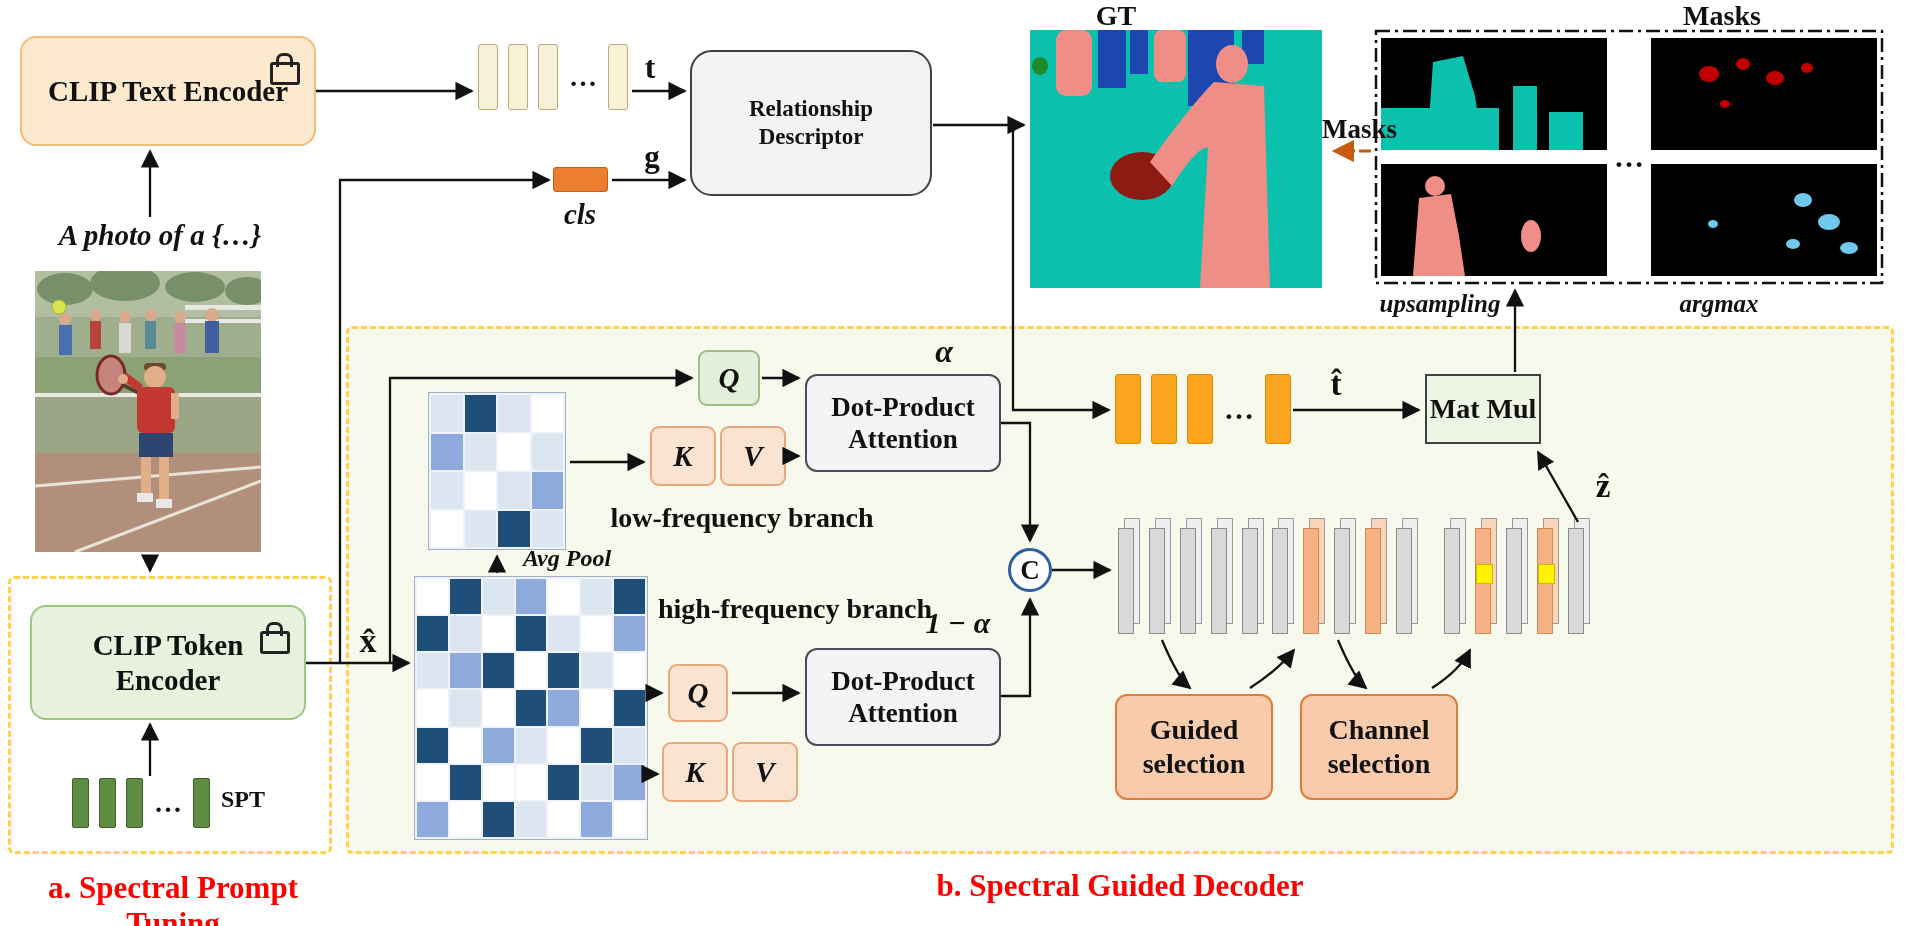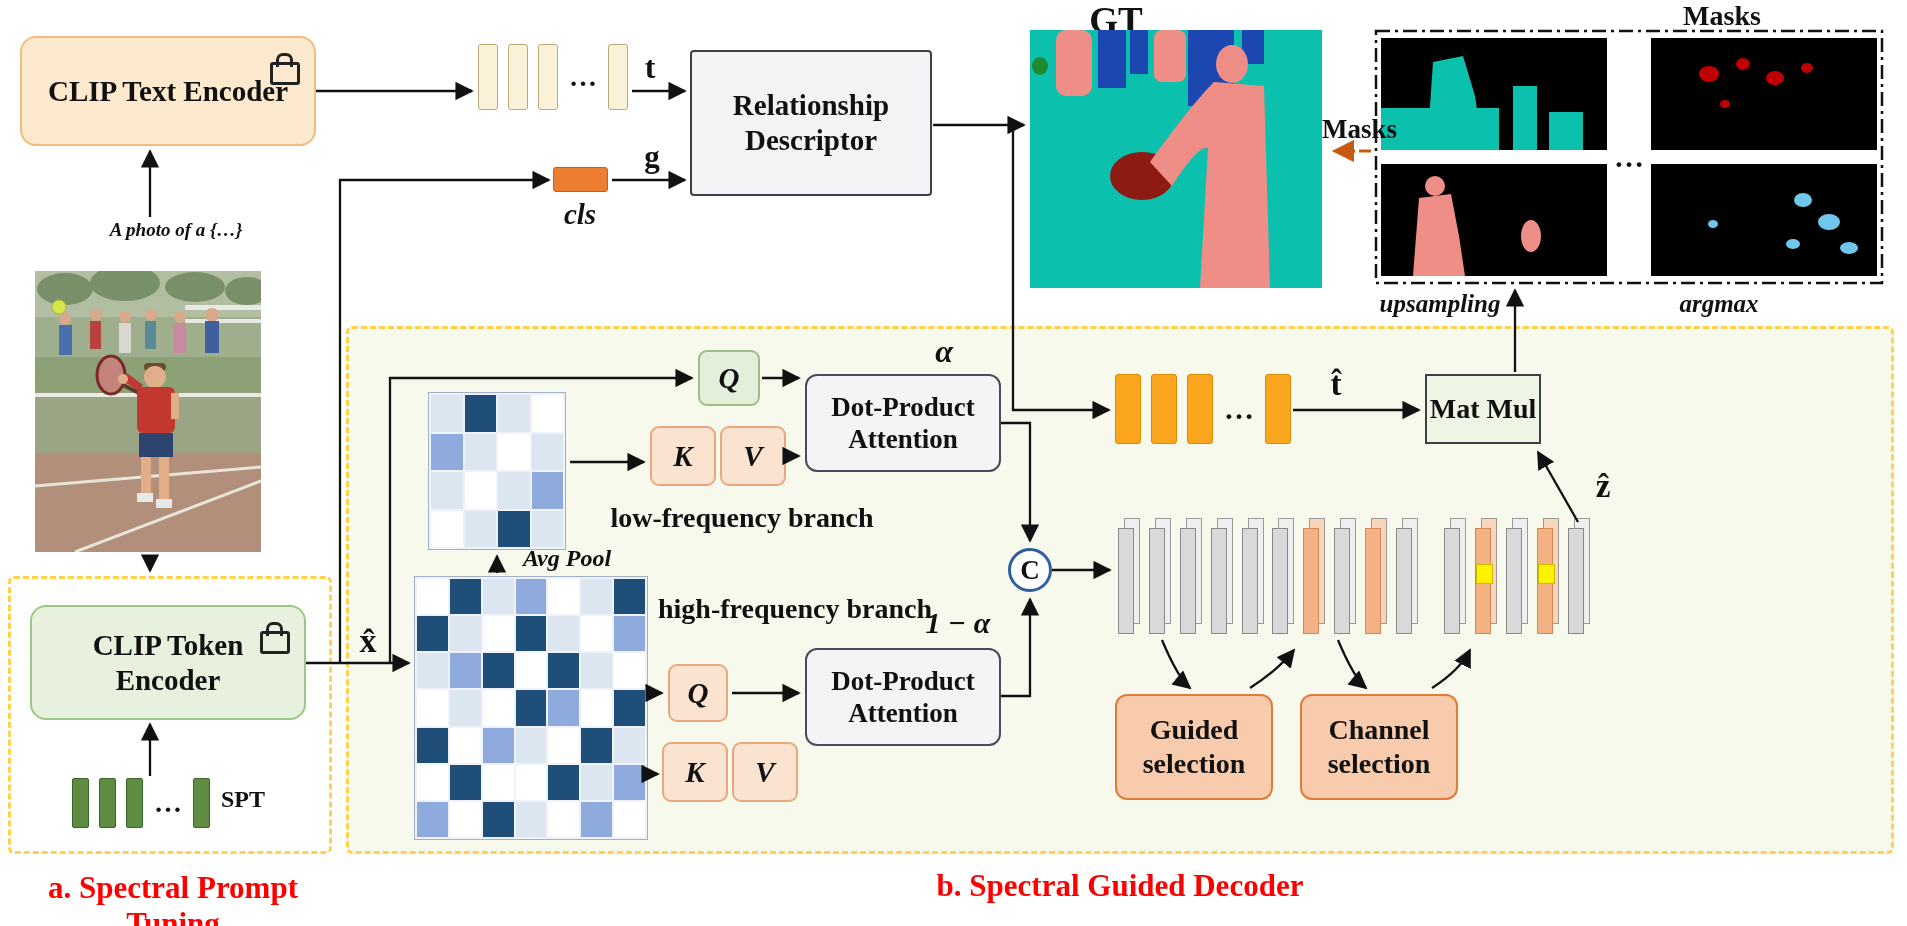--- a/index.html
+++ b/index.html
@@ -5,21 +5,21 @@
   body{margin:0}
   .stage{position:relative;width:1907px;height:926px;background:#ffffff;overflow:hidden;
          font-family:"Liberation Serif","DejaVu Serif",serif;color:#111}
   .abs{position:absolute}
   .lbl{position:absolute;font-weight:bold;text-align:center;line-height:1.12}
   .it{font-style:italic}
   .box{position:absolute;display:flex;flex-direction:column;align-items:center;justify-content:center;
        font-weight:bold;text-align:center;line-height:1.2;box-sizing:border-box}
   .enc-text{background:#FDE9CD;border:2.5px solid #F0BE7C;border-radius:16px;font-size:29px}
   .enc-img{background:#E7F1DE;border:2.5px solid #9CC884;border-radius:16px;font-size:29px}
-  .rd{background:#F3F3F5;border:2.5px solid #3F3F46;border-radius:4px;font-size:29px}
+  .rd{background:#F3F3F5;border:2.5px solid #3F3F46;border-radius:22px;font-size:23px}
   .dpa{background:#F4F4F7;border:2.5px solid #4A4A5A;border-radius:12px;font-size:27px}
   .qgreen{background:#E2EFDA;border:2px solid #9FBE87;border-radius:9px;font-size:29px}
   .qpeach{background:#FBE3D2;border:2px solid #E8A87E;border-radius:9px;font-size:29px}
   .matmul{background:#EFF5E4;border:2px solid #3F3F46;border-radius:0;font-size:28px}
   .sel{background:#F8CBAD;border:2.5px solid #E07C39;border-radius:12px;font-size:28px}
   .concat{background:#fff;border:3px solid #2E5FA3;border-radius:50%;font-size:27px}
   .dashbox{position:absolute;border:3.5px dashed #FFD24A;border-radius:6px;box-sizing:border-box}
   .decoderbox{background:#F7F9EC}
   .caption{position:absolute;color:#FF0000;font-size:31px;font-weight:bold;text-align:center}
   .tokrow{position:absolute;display:flex;align-items:flex-end;gap:10px}
@@ -66,21 +66,21 @@
 
   <div class="box rd" style="left:690px;top:50px;width:242px;height:146px">
     <span>Relationship</span>
     <span>Descriptor</span>
   </div>
 
   <div class="clsbar" style="left:553px;top:167px"></div>
   <div class="lbl" style="left:634px;top:140px;width:36px;font-size:31px">g</div>
   <div class="lbl it" style="left:542px;top:198px;width:76px;font-size:29px">cls</div>
 
-  <div class="lbl it" style="left:41px;top:219px;width:270px;font-size:19px">A photo of a {…}</div>
+  <div class="lbl it" style="left:25px;top:219px;width:270px;font-size:29px">A photo of a {…}</div>
 
   <svg class="abs" style="left:35px;top:271px" width="226" height="281" viewBox="0 0 226 281">
     <rect width="226" height="281" fill="#9FAE8C"></rect>
     <rect width="226" height="46" fill="#B2BEA2"></rect>
     <ellipse cx="30" cy="18" rx="28" ry="16" fill="#78906A"></ellipse>
       <ellipse cx="90" cy="12" rx="35" ry="18" fill="#78906A"></ellipse>
     <ellipse cx="160" cy="16" rx="30" ry="15" fill="#78906A"></ellipse>
       <ellipse cx="212" cy="20" rx="22" ry="14" fill="#78906A"></ellipse>
     <rect x="150" y="34" width="76" height="5" fill="#E6E8E2"></rect>
       <rect x="150" y="48" width="76" height="4" fill="#E6E8E2"></rect>
@@ -294,21 +294,21 @@
     <span>selection</span>
   </div>
   <div class="box sel" style="left:1300px;top:694px;width:158px;height:106px">
     <span>Channel</span>
     <span>selection</span>
   </div>
 
 
   <div class="caption" style="left:905px;top:868px;width:430px">b. Spectral Guided  Decoder</div>
 
-  <div class="lbl" style="left:1084px;top:0px;width:64px;font-size:37px">GT</div>
+  <div class="lbl" style="left:1084px;top:0px;width:64px;font-size:28px">GT</div>
   <svg class="abs" style="left:1030px;top:30px" width="292" height="258" viewBox="0 0 292 258">
     <rect width="292" height="258" fill="#0BC0AC"></rect>
     <rect x="26" width="36" height="66" rx="10" fill="#EE8E86"></rect>
     <rect x="68" width="28" height="58" fill="#1C46B0"></rect>
     <rect x="100" width="18" height="44" fill="#1C46B0"></rect>
     <rect x="124" width="32" height="52" rx="8" fill="#EE8E86"></rect>
     <rect x="158" width="46" height="76" fill="#1C46B0"></rect>
     <rect x="212" width="22" height="34" fill="#1C46B0"></rect>
     <ellipse cx="10" cy="36" rx="8" ry="9" fill="#1E8A2E"></ellipse>
     <ellipse cx="112" cy="146" rx="32" ry="24" fill="#8E1A14"></ellipse>

